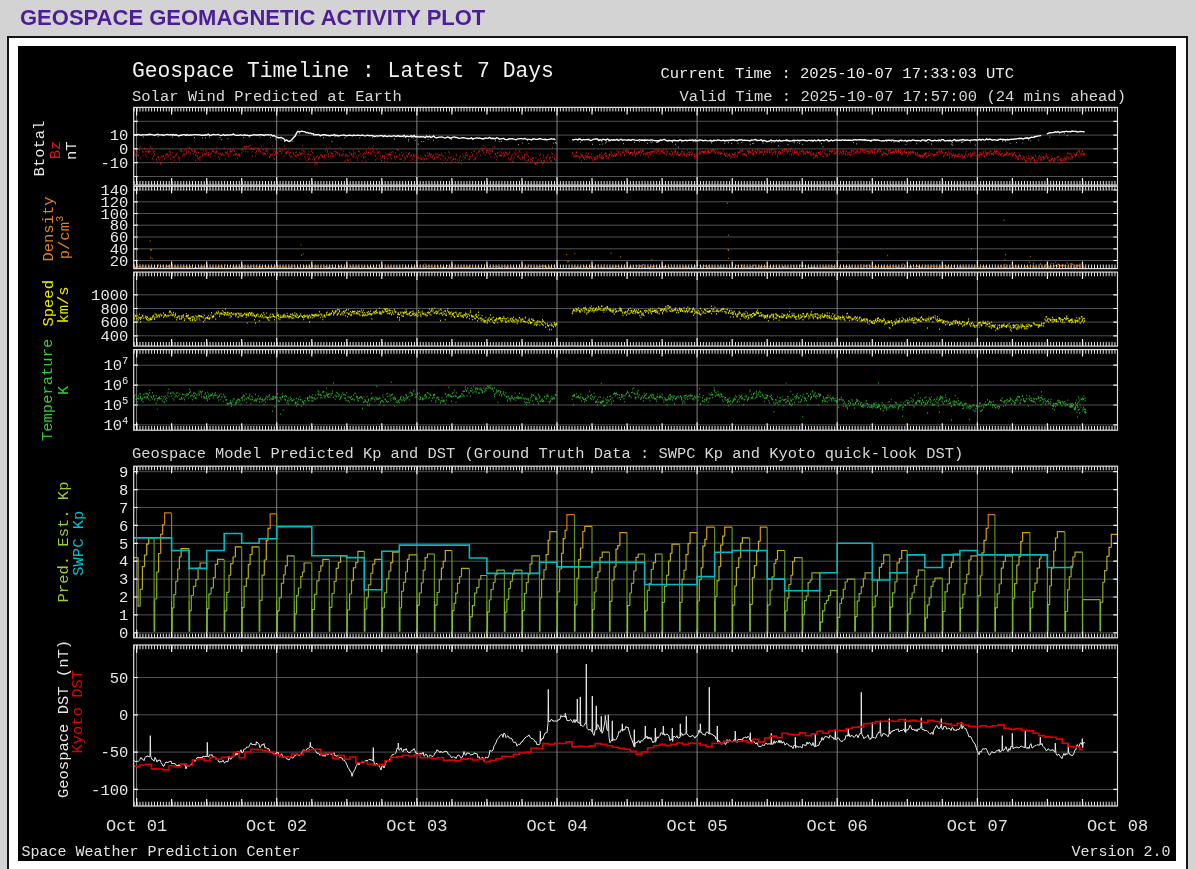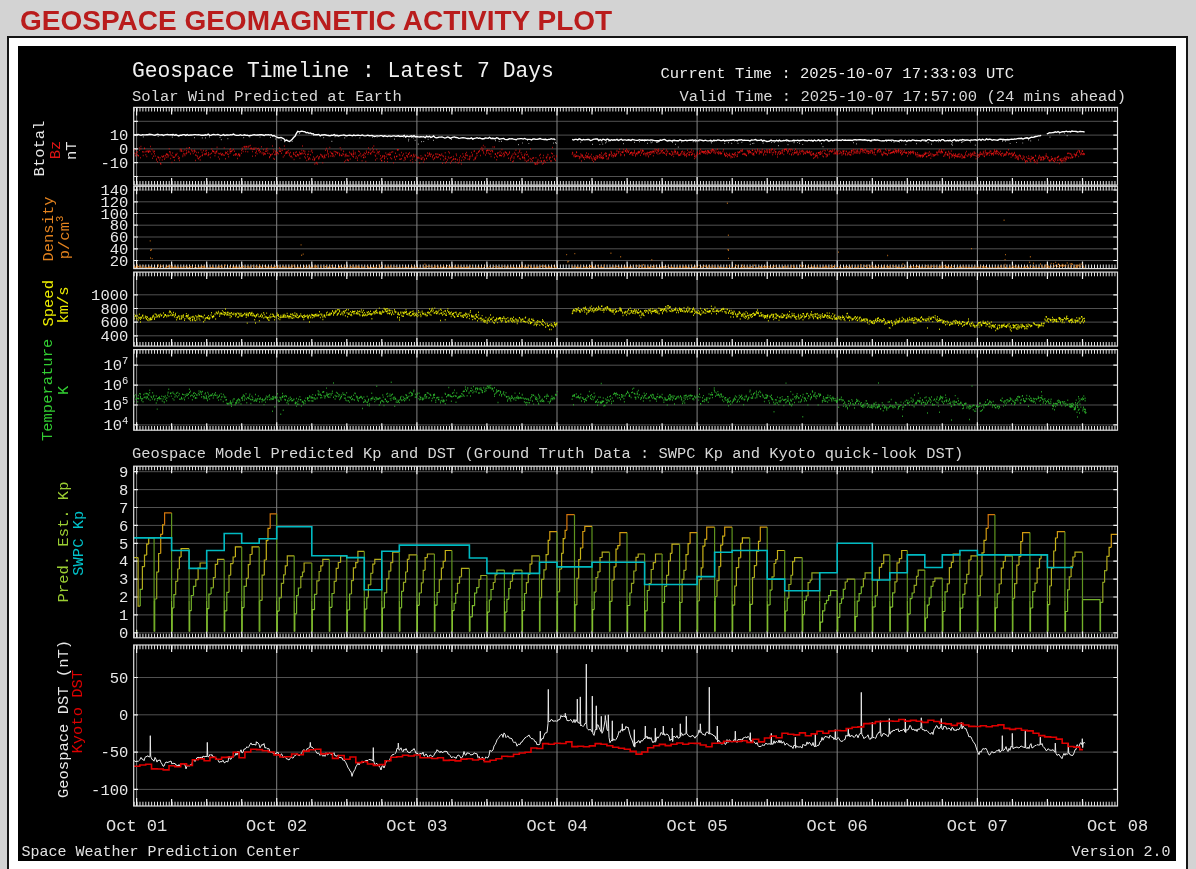--- a/index.html
+++ b/index.html
@@ -1,15 +1,15 @@
 <!DOCTYPE html>
 <html><head><meta charset="utf-8"><title>GEOSPACE GEOMAGNETIC ACTIVITY PLOT</title><style>
 html,body{margin:0;padding:0}
 body{width:1196px;height:869px;background:#d3d3d3;position:relative;font-family:"Liberation Sans",sans-serif;overflow:hidden}
-#hdr{position:absolute;left:20px;top:5px;font-size:28px;font-weight:bold;color:#b91c1c}
+#hdr{position:absolute;left:20px;top:5px;font-size:22px;font-weight:bold;color:#4c1d95}
 #box{position:absolute;left:7px;top:36px;width:1177px;height:840px;background:#ffffff;border:2px solid #151515}
 #plot{position:absolute;left:18px;top:46px}
 </style></head>
 <body>
 <div id="hdr">GEOSPACE GEOMAGNETIC ACTIVITY PLOT</div>
 <div id="box"></div>
 <svg id="plot" width="1158" height="815" viewBox="18 46 1158 815">
     <rect x="18" y="46" width="1158" height="815" fill="#000"></rect>
     <g stroke="#515151" stroke-width="1">
       <line x1="133.7" y1="121.3" x2="1117.5" y2="121.3"></line>

